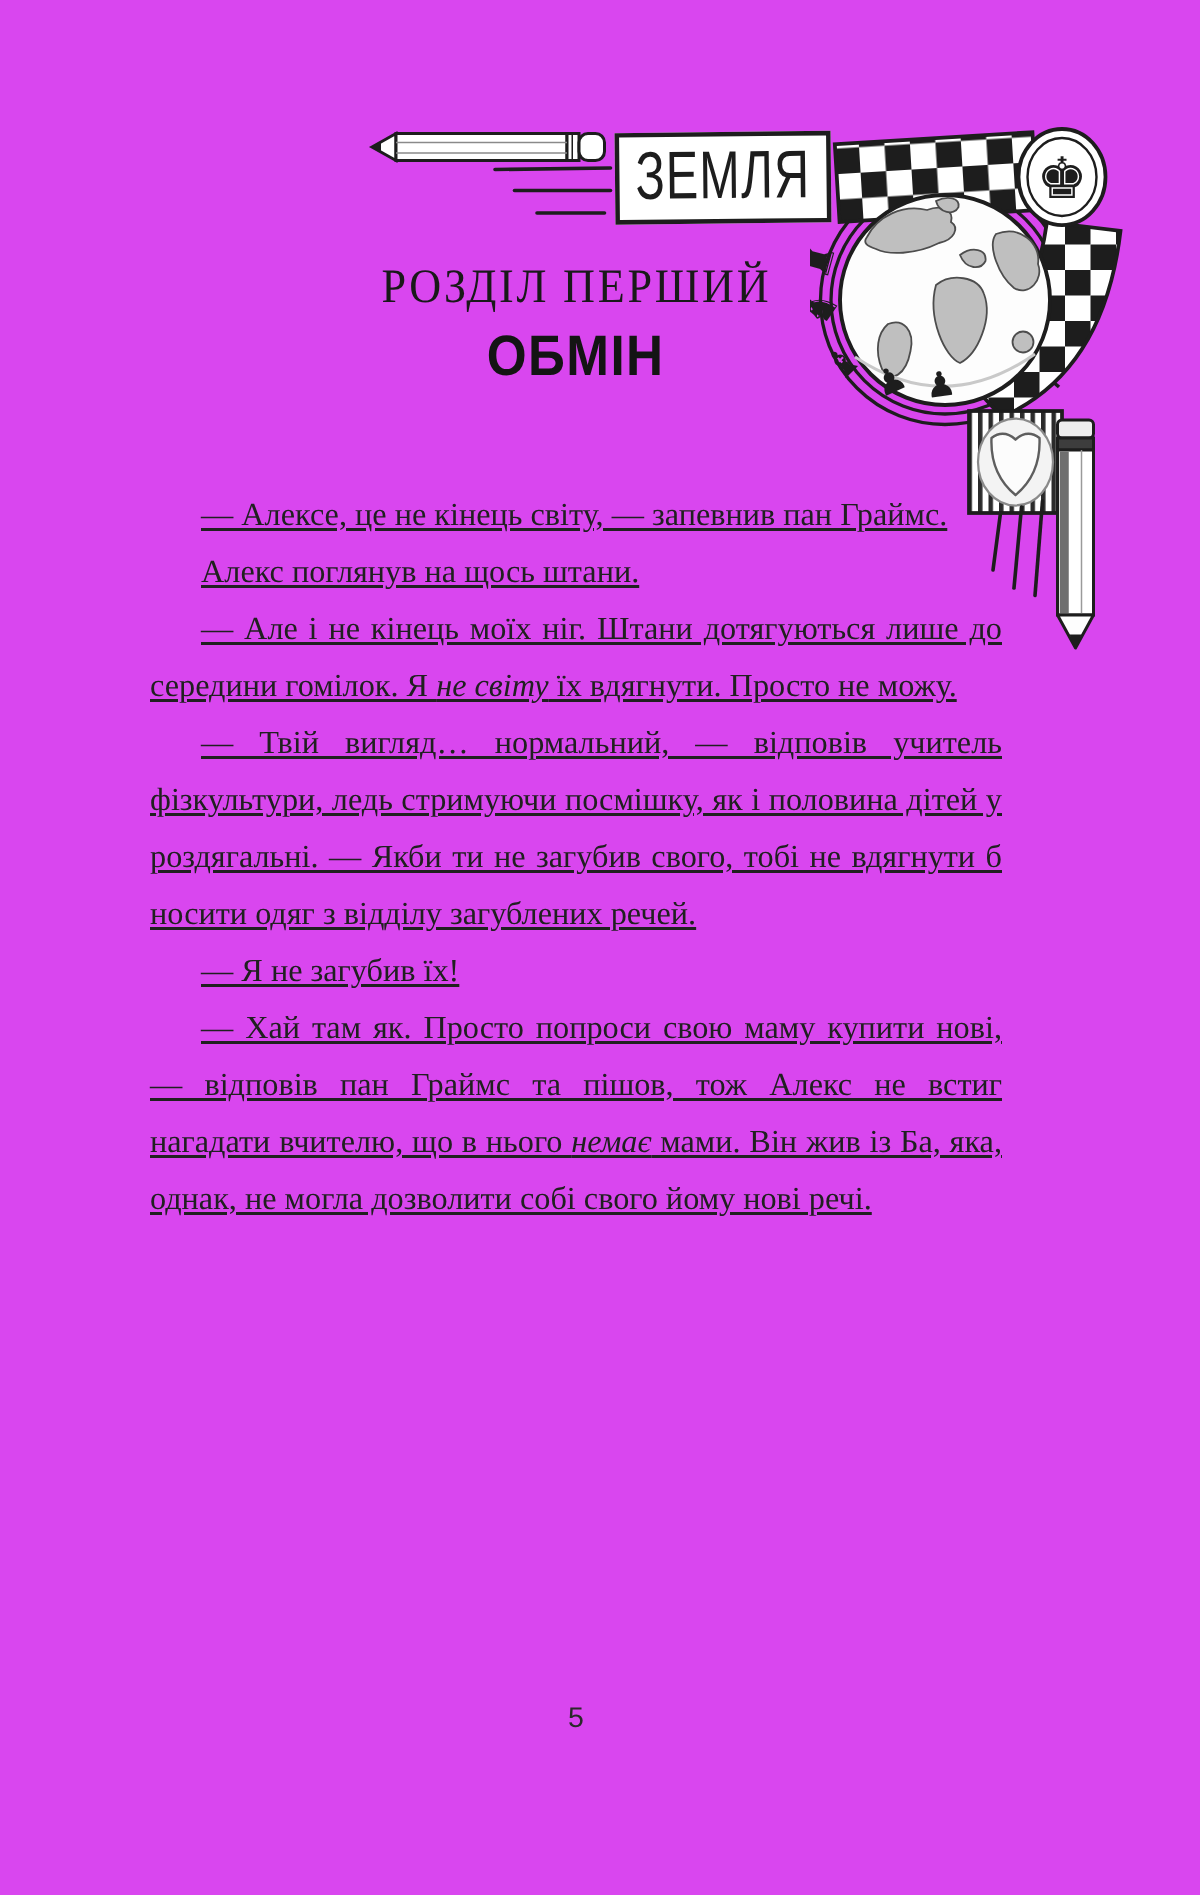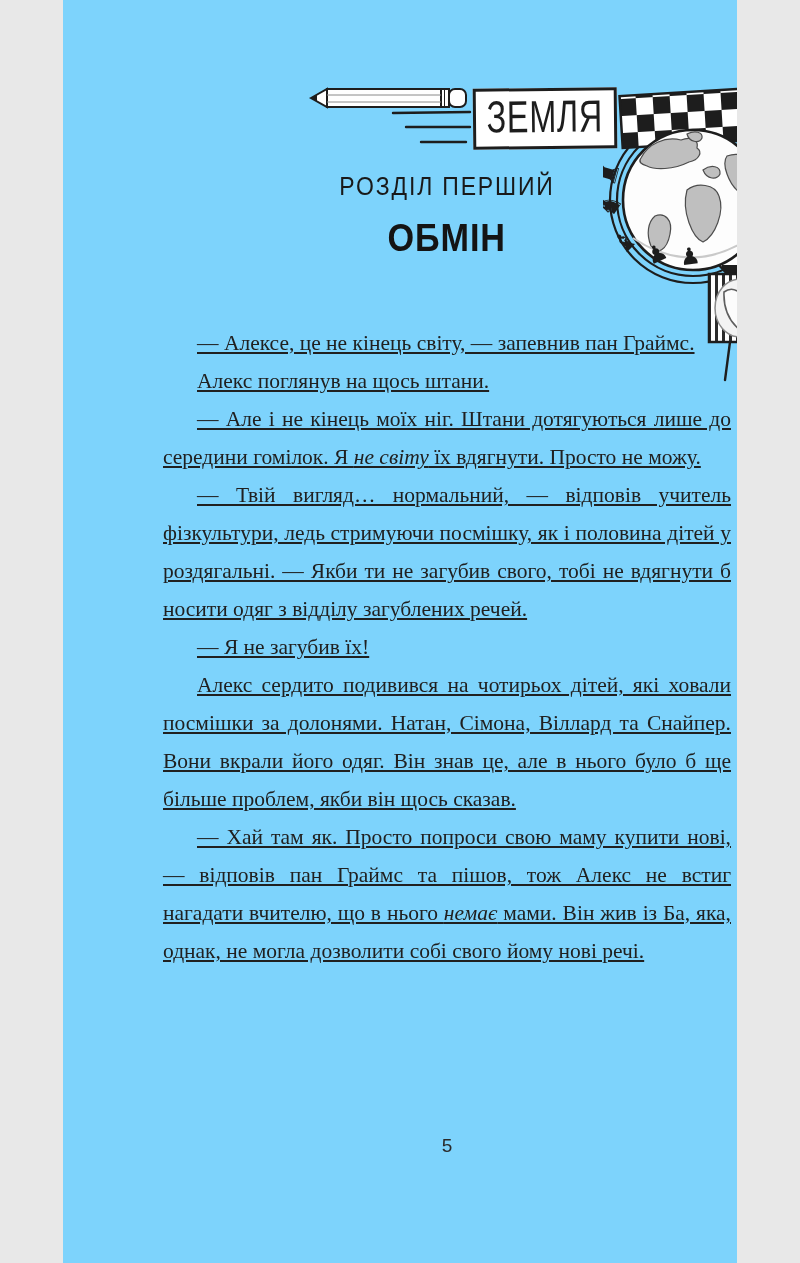--- a/index.html
+++ b/index.html
@@ -1,37 +1,37 @@
 <!DOCTYPE html>
 <html lang="uk"><head>
 <meta charset="utf-8">
 <style>
   html,body{margin:0;padding:0;background:#e8e8e8;}
   .page{
-    position:relative;width:674px;height:1263px;margin:0 auto;
-    background:#7dd3fc;color:#1d1d1d;overflow:hidden;
+    position:relative;width:800px;height:1263px;margin:0 auto;
+    background:#d946ef;color:#1d1d1d;overflow:hidden;
     font-family:"Liberation Serif", serif;
   }
   svg{display:block;}
   .deco{position:absolute;pointer-events:none;}
   .deco-left{left:240px;top:82px;}
   .deco-right{left:540px;top:78px;}
   .banner{
     position:absolute;left:410px;top:88px;width:138px;height:55px;
     border:3px solid #1d1d1d;display:flex;align-items:center;justify-content:center;
     background:#fff;transform:rotate(-0.6deg);
   }
   .banner-text{
     font-family:"Liberation Sans", sans-serif;font-size:45px;font-weight:400;
     letter-spacing:1px;transform:scaleX(0.72);white-space:nowrap;line-height:1;
     padding-bottom:4px;
   }
   .chapter-label{
     position:absolute;left:96px;top:172px;width:576px;text-align:center;
-    font-family:Liberation Sans, sans-serif;font-size:25px;font-weight:400;
+    font-family:Liberation Serif, serif;font-size:32px;font-weight:400;
     letter-spacing:2px;color:#191919;
   }
   .chapter-label>span{display:inline-block;transform:scaleX(0.92);}
   .chapter-title{
     position:absolute;left:96px;top:217px;width:576px;text-align:center;
     font-family:"Liberation Sans", sans-serif;font-size:38px;font-weight:700;
     letter-spacing:1px;color:#141414;
   }
   .chapter-title>span{display:inline-block;transform:scaleX(0.9);}
   .body-text{
@@ -155,19 +155,18 @@
   <div class="chapter-title">
     <span>ОБМІН</span>
   </div>
 
   <div class="body-text">
     <p><span>— Алексе, це не кінець світу, — запевнив пан Граймс.</span></p>
     <p><span>Алекс поглянув на щось штани.</span></p>
     <p><span>— Але і не кінець моїх ніг. Штани дотягуються лише до середини гомілок. Я </span><em>не світу</em><span> їх вдягнути. Просто не можу.</span></p>
     <p><span>— Твій вигляд… нормальний, — відповів учитель фізкультури, ледь стримуючи посмішку, як і половина дітей у роздягальні. — Якби ти не загубив свого, тобі не вдягнути б носити одяг з відділу загублених речей.</span></p>
     <p><span>— Я не загубив їх!</span></p>
-    <p><span>Алекс сердито подивився на чотирьох дітей, які ховали посмішки за долонями. Натан, Сімона, Віллард та Снайпер. Вони вкрали його одяг. Він знав це, але в нього було б ще більше проблем, якби він щось сказав.</span></p>
     <p><span>— Хай там як. Просто попроси свою маму купити нові, — відповів пан Граймс та пішов, тож Алекс не встиг нагадати вчителю, що в нього </span><em>немає</em><span> мами. Він жив із Ба, яка, однак, не могла дозволити собі свого йому нові речі.</span></p>
   </div>
 
   <div class="page-number">5</div>
 
 </div>
 
 </body></html>

